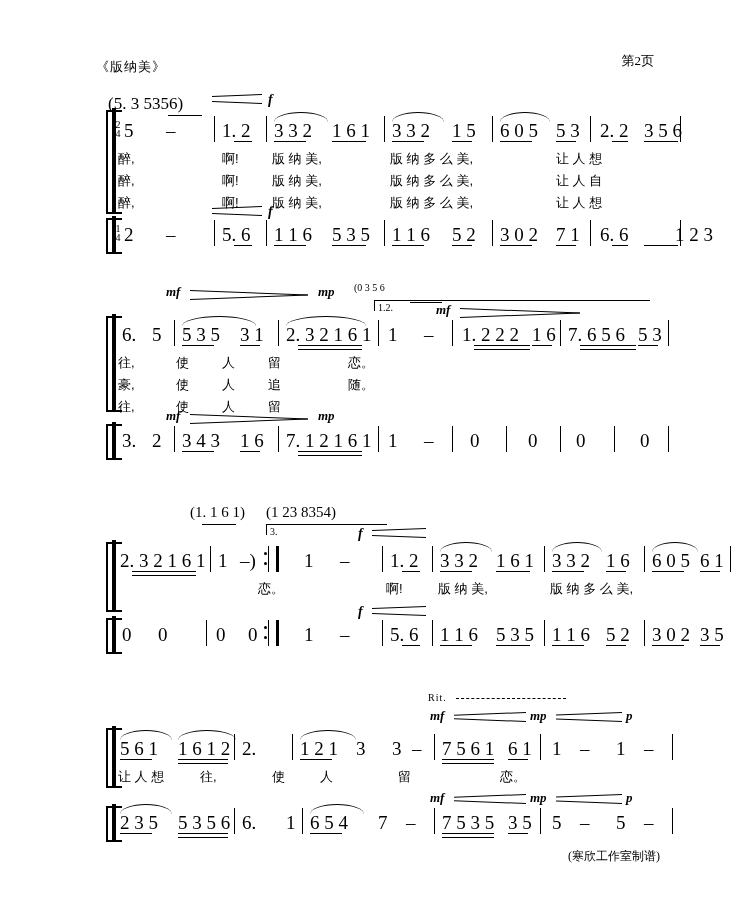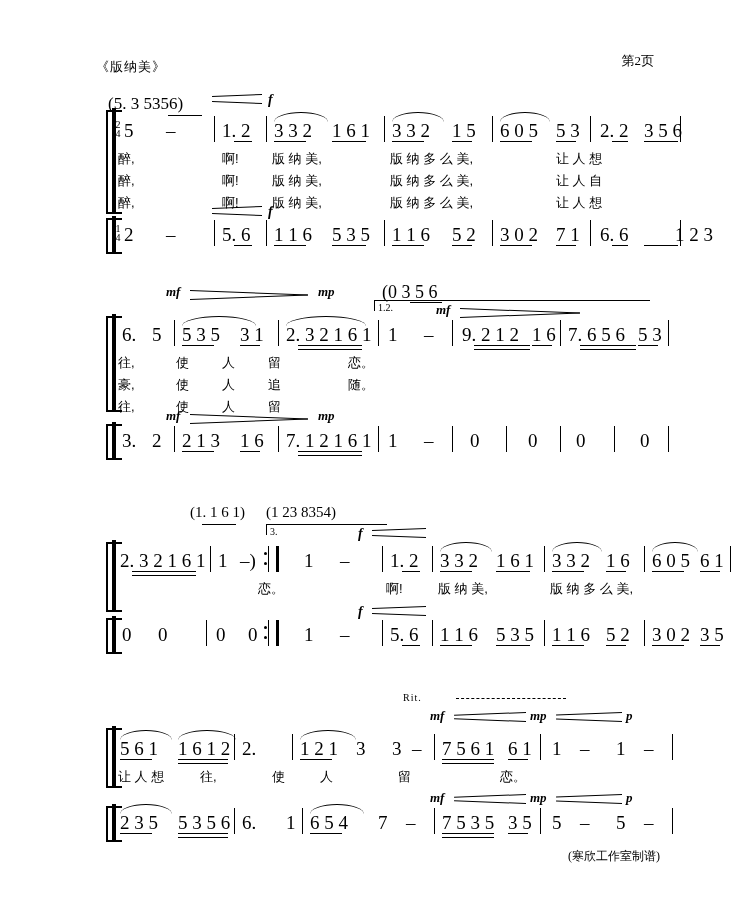--- a/index.html
+++ b/index.html
@@ -220,39 +220,39 @@
     <div class="bar" style="left:590px;top:132px;height:26px;"></div>
     <div class="bar" style="left:680px;top:132px;height:26px;"></div>
   </div>
 
   <div class="system sys2">
 
     <div class="dyn abs" style="left:166px;top:2px;font-size:13px;">mf</div>
     <div class="cresc" style="left:190px;top:8px;width:118px;"></div>
     <div class="dyn abs" style="left:318px;top:2px;font-size:13px;">mp</div>
 
-    <div class="pickup abs" style="left:382px;top:0px;font-size:18px;">(0 3 5 6</div>
+    <div class="pickup abs" style="left:354px;top:0px;font-size:10px;">(0 3 5 6</div>
     <div class="beam" style="left:410px;top:20px;width:32px;"></div>
     <div class="volta" style="left:374px;top:18px;width:275px;"></div>
     <div class="volta-label abs" style="left:378px;top:20px;">1.2.</div>
     <div class="dyn abs" style="left:436px;top:20px;font-size:13px;">mf</div>
     <div class="cresc" style="left:460px;top:26px;width:120px;"></div>
 
     <div class="brace" style="left:106px;top:34px;height:92px;"></div>
     <div class="brace2" style="left:112px;top:32px;height:96px;"></div>
 
     <div class="row notes" style="top:42px;">
       <span class="abs" style="left:122px;">6.</span>
       <span class="abs" style="left:152px;">5</span>
       <span class="abs" style="left:182px;">5 3 5</span>
       <span class="abs" style="left:240px;">3 1</span>
       <span class="abs" style="left:286px;">2. 3 2 1 6 1</span>
       <span class="abs" style="left:388px;">1</span>
       <span class="abs" style="left:424px;">–</span>
-      <span class="abs" style="left:462px;">9. 2 1 2</span>
+      <span class="abs" style="left:462px;">1. 2 2 2</span>
       <span class="abs" style="left:532px;">1 6</span>
       <span class="abs" style="left:568px;">7. 6 5 6</span>
       <span class="abs" style="left:638px;">5 3</span>
     </div>
     <div class="beam" style="left:182px;top:63px;width:32px;"></div>
     <div class="beam" style="left:240px;top:63px;width:20px;"></div>
     <div class="beam" style="left:298px;top:63px;width:64px;"></div>
     <div class="beam" style="left:298px;top:67px;width:64px;"></div>
     <div class="beam" style="left:474px;top:63px;width:56px;"></div>
     <div class="beam" style="left:474px;top:67px;width:56px;"></div>
@@ -294,21 +294,21 @@
     <div class="dyn abs" style="left:166px;top:126px;font-size:13px;">mf</div>
     <div class="cresc" style="left:190px;top:132px;width:118px;"></div>
     <div class="dyn abs" style="left:318px;top:126px;font-size:13px;">mp</div>
 
     <div class="brace" style="left:106px;top:142px;height:32px;"></div>
     <div class="brace2" style="left:112px;top:140px;height:36px;"></div>
 
     <div class="row notes" style="top:148px;">
       <span class="abs" style="left:122px;">3.</span>
       <span class="abs" style="left:152px;">2</span>
-      <span class="abs" style="left:182px;">2 1 3</span>
+      <span class="abs" style="left:182px;">3 4 3</span>
       <span class="abs" style="left:240px;">1 6</span>
       <span class="abs" style="left:286px;">7. 1 2 1 6 1</span>
       <span class="abs" style="left:388px;">1</span>
       <span class="abs" style="left:424px;">–</span>
       <span class="abs" style="left:470px;">0</span>
       <span class="abs" style="left:528px;">0</span>
       <span class="abs" style="left:576px;">0</span>
       <span class="abs" style="left:640px;">0</span>
     </div>
     <div class="beam" style="left:182px;top:169px;width:32px;"></div>
@@ -421,21 +421,21 @@
     <div class="rdot" style="left:264px;top:126px;"></div>
     <div class="rdot" style="left:264px;top:136px;"></div>
     <div class="bar" style="left:382px;top:120px;height:26px;"></div>
     <div class="bar" style="left:432px;top:120px;height:26px;"></div>
     <div class="bar" style="left:544px;top:120px;height:26px;"></div>
     <div class="bar" style="left:644px;top:120px;height:26px;"></div>
   </div>
 
   <div class="system sys4">
 
-    <div class="rit" style="left:403px;top:2px;">Rit.</div>
+    <div class="rit" style="left:428px;top:2px;">Rit.</div>
     <div class="ritline" style="left:456px;top:8px;width:110px;"></div>
 
     <div class="dyn abs" style="left:430px;top:18px;font-size:13px;">mf</div>
     <div class="dim" style="left:454px;top:22px;width:72px;"></div>
     <div class="dyn abs" style="left:530px;top:18px;font-size:13px;">mp</div>
     <div class="dim" style="left:556px;top:22px;width:66px;"></div>
     <div class="dyn abs" style="left:626px;top:18px;font-size:13px;">p</div>
 
     <div class="brace" style="left:106px;top:38px;height:56px;"></div>
     <div class="brace2" style="left:112px;top:36px;height:60px;"></div>

